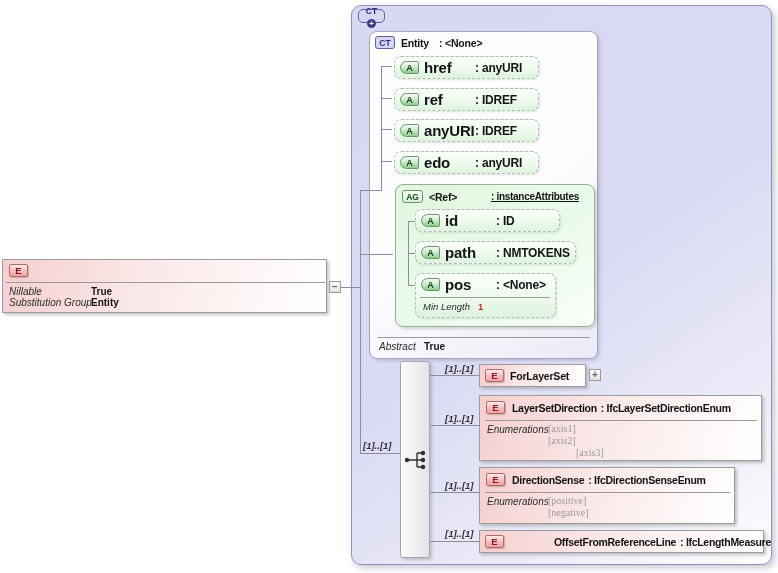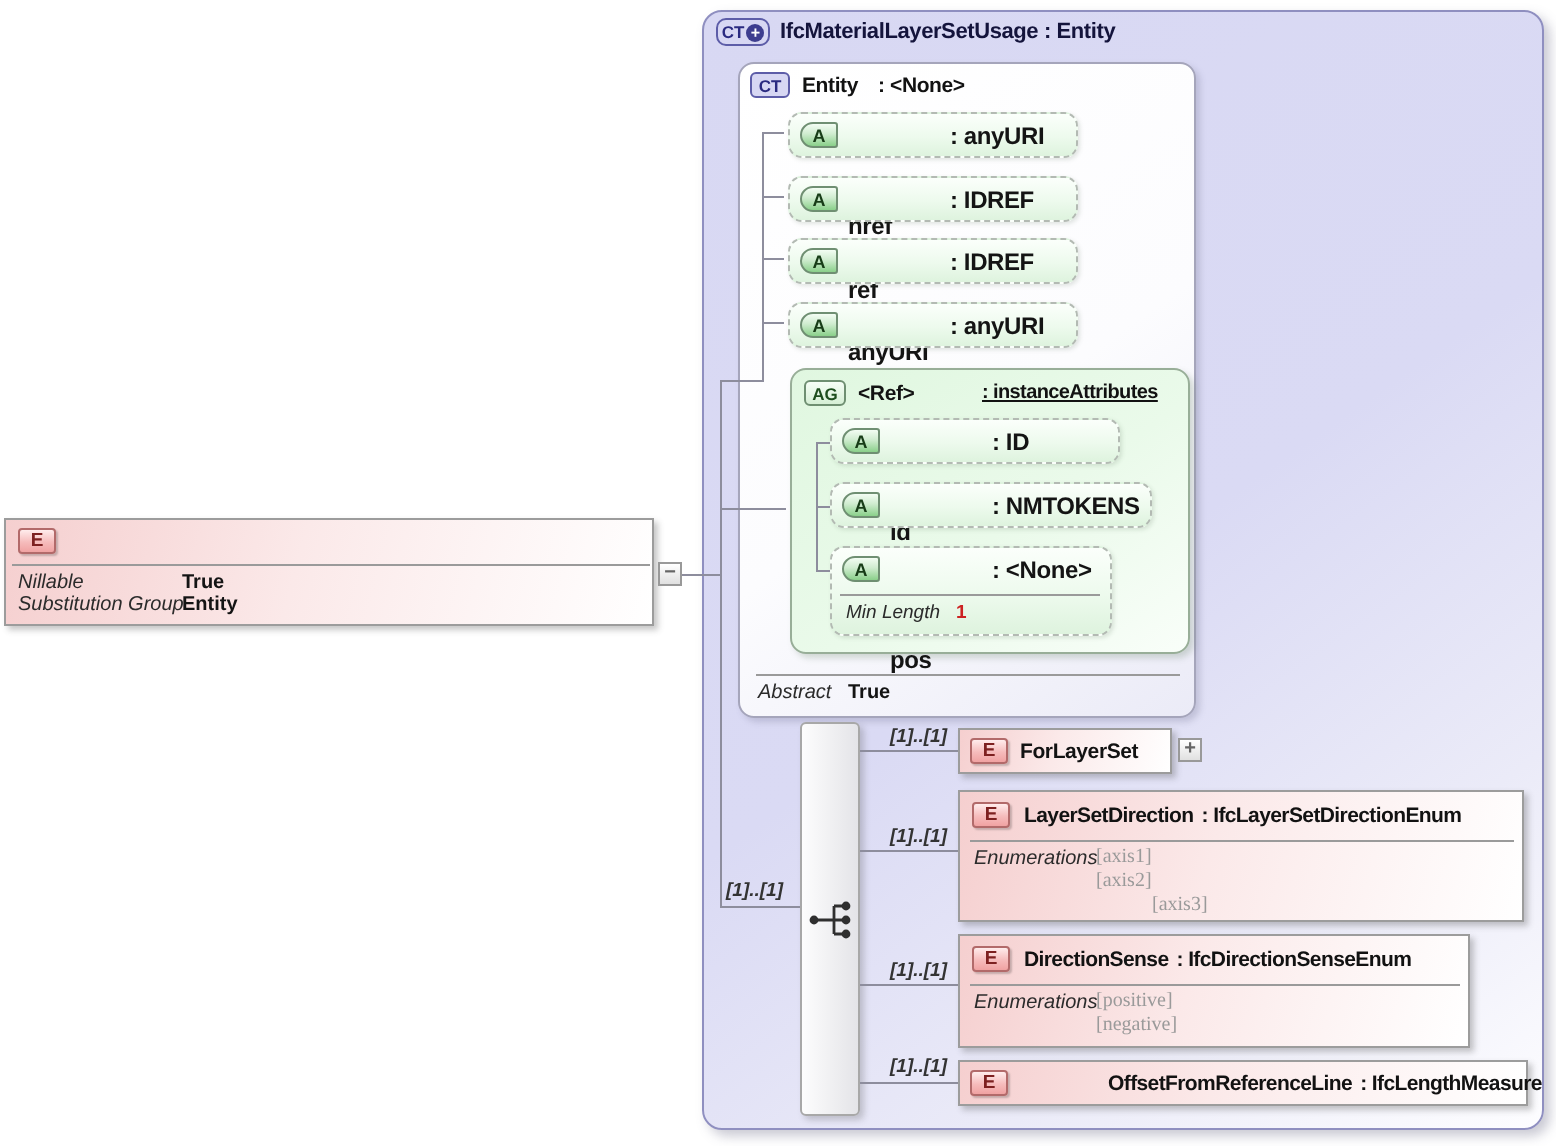--- a/index.html
+++ b/index.html
@@ -19,21 +19,21 @@
     box-shadow:2px 2px 3px rgba(90,120,90,.25);}
   .attr-box{position:absolute;box-sizing:border-box;border:1px dashed #b3bab3;border-radius:7px;
     background:linear-gradient(180deg,#fbfffb 0%,#edfaed 55%,#def3de 100%);
     box-shadow:1px 1px 2px rgba(60,90,60,.15);}
   .elem-box{border:1px solid #9c9c9c;
     background:linear-gradient(105deg,#f5cfcf 0%,#fbe9e9 45%,#ffffff 100%);
     box-shadow:2px 2px 3px rgba(70,70,70,.3);}
   .seq-bar{border:1px solid #a8a8a8;border-radius:3px;
     background:linear-gradient(90deg,#fdfdfd,#e4e4e8);
     box-shadow:2px 2px 3px rgba(70,70,70,.25);}
-  .icon{position:absolute;box-sizing:border-box;text-align:center;font-weight:bold;}
+  .icon{position:absolute;box-sizing:border-box;text-align:center;font-weight:bold;flex-direction:column;}
   .icon-e{width:19px;height:13px;border:1px solid #b26a6a;border-radius:2px;
     background:linear-gradient(180deg,#ffecec,#f6bcbc 55%,#f0a2a2);
     color:#7d2020;font-size:9.5px;line-height:12px;box-shadow:1px 1px 1px rgba(0,0,0,.2);}
   .icon-ct{width:20px;height:13px;border:1px solid #5d5da8;border-radius:3px;
     background:#d7d7f3;color:#2a2a80;font-size:8.5px;line-height:12px;}
   .icon-ctplus{width:27px;height:14px;border:1px solid #5d5da8;border-radius:5px;
     background:#d7d7f3;color:#2a2a80;font-size:8.5px;line-height:13px;
     display:flex;align-items:center;justify-content:center;gap:1px;}
   .plus-circle{display:inline-block;width:9px;height:9px;border-radius:50%;
     background:#3d3d8f;color:#ffffff;font-size:8px;line-height:9px;font-weight:bold;text-align:center;}
@@ -42,42 +42,41 @@
     color:#173c17;font-size:9px;line-height:12px;}
   .icon-ag{width:21px;height:13px;border:1px solid #6f8f72;border-radius:3px;
     background:linear-gradient(180deg,#f6fef6,#d5efd5);color:#1d4d1d;font-size:8.5px;line-height:12px;}
   .expander{position:absolute;box-sizing:border-box;width:12px;height:12px;border:1px solid #999999;
     background:linear-gradient(180deg,#ffffff,#e0e0e0);color:#666666;
     font-size:10px;line-height:10px;text-align:center;font-weight:bold;}
   .title-row{position:absolute;white-space:nowrap;font-weight:bold;font-size:10.5px;
     letter-spacing:-0.2px;color:#121212;}
   .type-text{margin-left:4px;}
   .attr-name{position:absolute;left:29px;top:0;line-height:22px;font-weight:bold;
-    font-size:12px;letter-spacing:-0.2px;color:#141414;white-space:nowrap;margin-top:45px;}
+    font-size:15px;letter-spacing:-0.2px;color:#141414;white-space:nowrap;}
   .attr-type{position:absolute;left:80px;top:0;line-height:22px;font-weight:bold;
     font-size:12px;letter-spacing:-0.2px;color:#141414;white-space:nowrap;}
   .facet-label{position:absolute;font-style:italic;font-size:10px;color:#2b2b2b;white-space:nowrap;}
   .facet-value{position:absolute;font-weight:bold;font-size:10px;color:#141414;white-space:nowrap;}
   .enum-val{position:absolute;font-size:10px;color:#9a9a9a;white-space:nowrap;font-family:Liberation Serif, serif;}
   .card-label{position:absolute;font-size:9.5px;font-weight:bold;font-style:italic;
     color:#333333;white-space:nowrap;}
   .sep{position:absolute;height:1px;background:#9a9a9a;}
   .red{color:#cc2222;}
 </style>
 </head>
 <body>
 
 <div class="canvas">
 
   <div class="box ct-outer" style="left:351px;top:5px;width:421px;height:560px;">
     <span class="icon icon-ctplus" style="left:6px;top:3px;">
       <span>CT</span>
       <span class="plus-circle">+</span>
     </span>
-    <span class="title-row" style="left:38px;top:4px;font-size:11px;color:#14143c;">IfcMaterialLayerSetUsage : Entity</span>
 
     <div class="box ct-inner" style="left:17px;top:25px;width:229px;height:328px;">
       <span class="icon icon-ct" style="left:5px;top:4px;">CT</span>
       <span class="title-row" style="left:31px;top:5px;">Entity</span>
       <span class="title-row" style="left:69px;top:5px;">: &lt;None&gt;</span>
 
       <div class="attr-box" style="left:24px;top:24px;width:145px;height:23px;">
         <span class="icon icon-a" style="left:5px;top:4px;">A</span>
         <span class="attr-name">href</span>
         <span class="attr-type">: anyURI</span>

